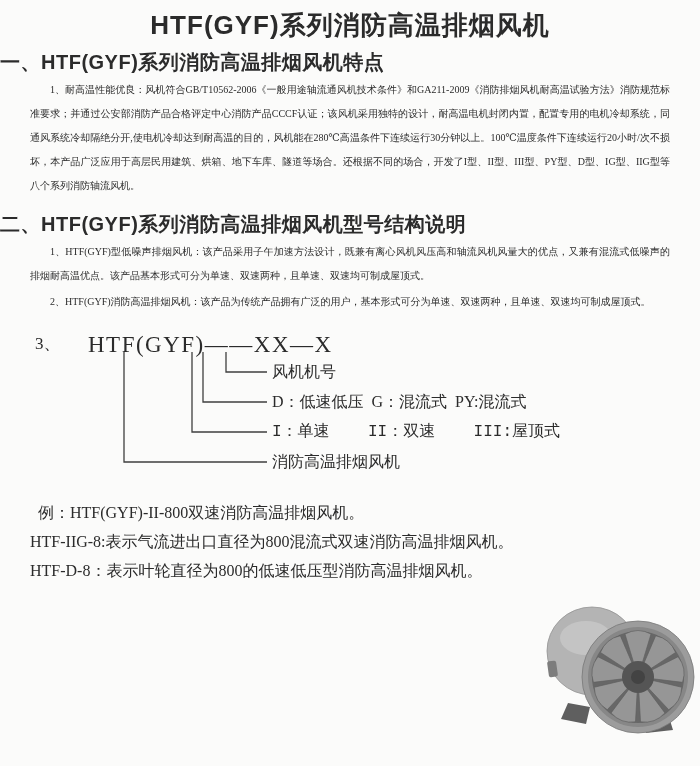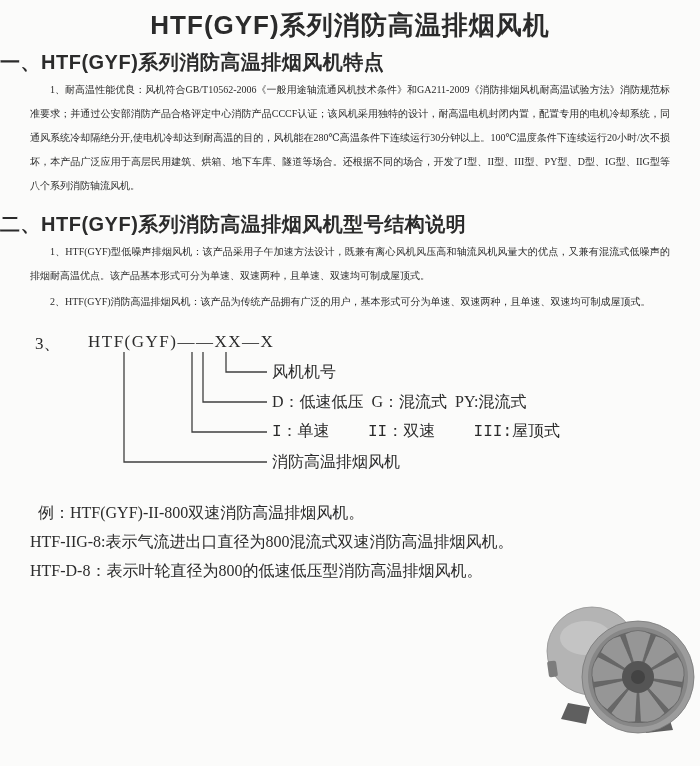--- a/index.html
+++ b/index.html
@@ -25,21 +25,21 @@
     font-weight:bold;font-size:20px;line-height:24px;letter-spacing:.5px;
   }
   .sec-heading.second{margin-top:14px;}
   .body-para{
     margin:2px 30px;font-size:10px;line-height:24px;
     text-align:justify;text-indent:2em;
   }
   
   .diagram{position:relative;height:152px;margin-top:16px;}
   .code-no{position:absolute;left:35px;top:2px;font-size:17px;}
-  .code-text{position:absolute;left:88px;top:2px;font-size:17px;letter-spacing:1.5px;}
+  .code-text{position:absolute;left:88px;top:2px;font-size:23px;letter-spacing:1.5px;}
   .connector-svg{position:absolute;left:0;top:0;}
   .diagram-label{
     position:absolute;left:272px;font-size:16px;line-height:20px;white-space:pre;
   }
   .lbl-0{top:32px;}
   .lbl-1{top:62px;}
   .lbl-2{top:92px;font-family:Liberation Mono, monospace;}
   .lbl-3{top:122px;}
   
   .examples{margin-top:16px;}

